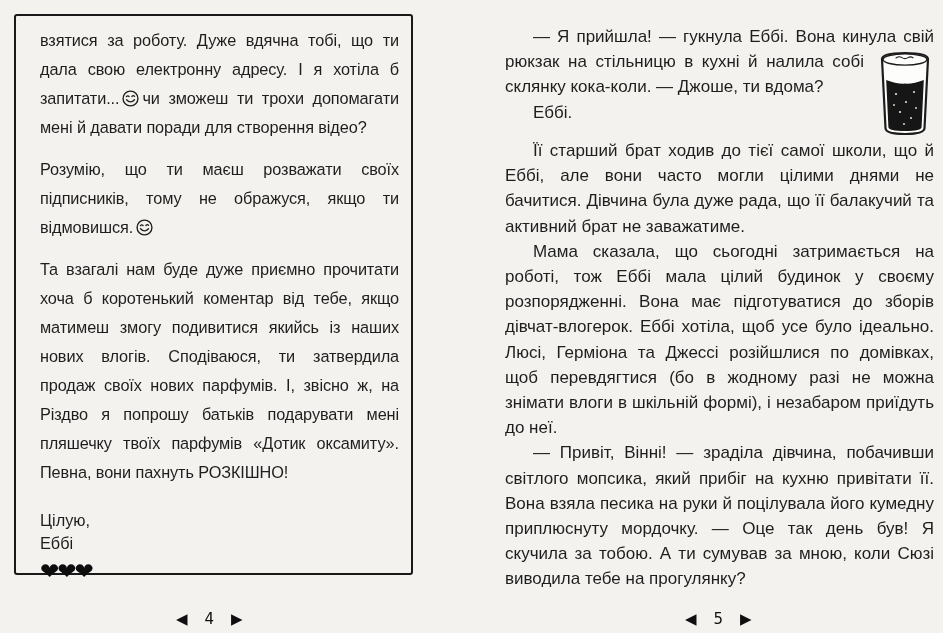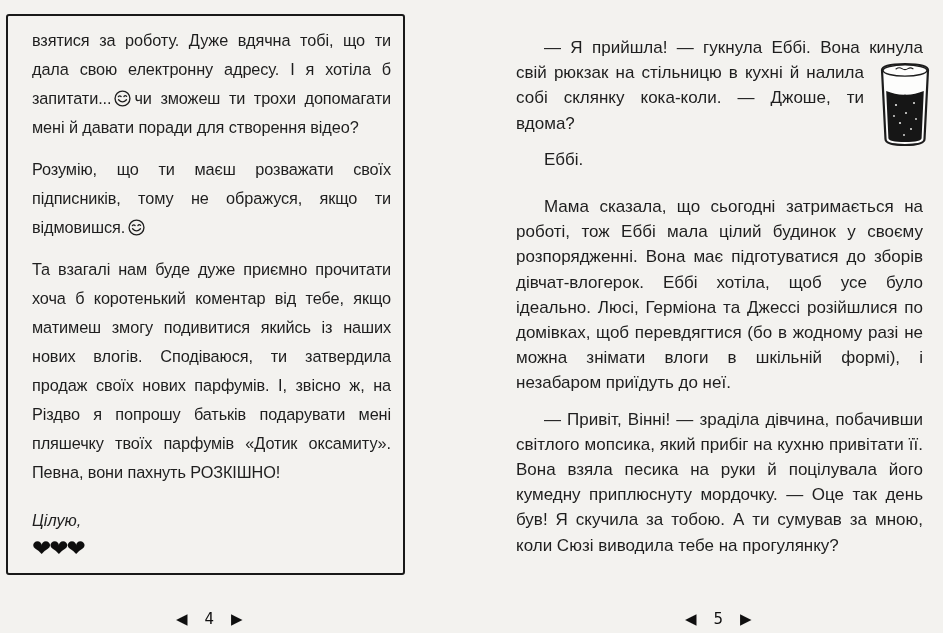--- a/index.html
+++ b/index.html
@@ -5,46 +5,46 @@
   html,body{margin:0;padding:0;}
   body{background:#f3f2ef;}
   .screen{
     position:relative;width:943px;height:633px;
     background:#f3f2ef;color:#1e1e1e;
     font-family:"Liberation Sans",sans-serif;
     overflow:hidden;
   }
   
   .letter-box{
-    position:absolute;left:6px;top:14px;width:399px;height:561px;
+    position:absolute;left:14px;top:14px;width:399px;height:561px;
     box-sizing:border-box;border:2.5px solid #191919;border-radius:3px;
     padding:10px 12px 0 24px;background:transparent;
   }
   .letter-box p{
     margin:0 0 13px;padding:0;
     font-size:16.3px;line-height:29px;letter-spacing:-0.1px;
     text-align:justify;
   }
   .smiley{
     display:inline-block;width:19px;height:19px;
     vertical-align:-4px;margin:0 2px;
   }
-  .sig{margin-top:22px;font-size:16.3px;line-height:23px;font-style:italic;}
+  .sig{margin-top:22px;font-size:16.3px;line-height:23px;}
   .sig div{margin:0;}
   .hearts{
     display:block;margin-top:3px;
     font-family:"DejaVu Sans",sans-serif;
     font-size:23px;letter-spacing:-2px;color:#0d0d0d;line-height:26px;
   }
   
   .right-col{
     position:absolute;left:505px;top:24px;width:429px;
   }
   .right-col p{
-    margin:11px;padding:0;
+    margin:0;padding:0;
     font-size:17px;line-height:25.2px;
     text-align:justify;text-indent:28px;
   }
   .glass-float{
     float:right;width:58px;height:114px;margin-left:12px;
     shape-outside:inset(26px 0 0 0);
   }
   .glass-float svg{display:block;margin-top:26px;}
   .para-group::after{content:"";display:block;clear:both;}
   
@@ -75,20 +75,21 @@
         <circle cx="12" cy="12" r="9.4" fill="none" stroke="#1e1e1e" stroke-width="1.7"></circle>
         <path d="M6.8 9.7 q1.7 -2 3.4 -0.2" fill="none" stroke="#1e1e1e" stroke-width="1.6" stroke-linecap="round"></path>
         <path d="M13.8 9.5 q1.7 -2 3.4 -0.2" fill="none" stroke="#1e1e1e" stroke-width="1.6" stroke-linecap="round"></path>
         <path d="M7 13.6 q5 5.4 10 0" fill="none" stroke="#1e1e1e" stroke-width="1.7" stroke-linecap="round"></path>
       </svg></p>
 
     <p>Та взагалі нам буде дуже приємно прочитати хоча б коротенький коментар від тебе, якщо матимеш змогу подивитися якийсь із наших нових влогів. Сподіваюся, ти затвердила продаж своїх нових парфумів. І, звісно ж, на Різдво я попрошу батьків подарувати мені пляшечку твоїх парфумів «Дотик оксамиту». Певна, вони пахнуть РОЗКІШНО!</p>
 
     <div class="sig">
       <div>Цілую,</div>
+      <div>Еббі</div>
       <span class="hearts">❤❤❤</span>
     </div>
   </div>
 
   <div class="right-col">
     <div class="para-group">
       <div class="glass-float">
         <svg width="58" height="88" viewBox="0 0 58 88">
 
           <path d="M6 9 Q6 3 29 3 Q52 3 52 9 L48.5 78 Q48.5 84 29 84 Q9.5 84 9.5 78 Z" fill="#fdfdfc" stroke="#1c1c1c" stroke-width="2.2" stroke-linejoin="round"></path>
@@ -107,20 +108,21 @@
           <circle cx="18" cy="55" r="0.9" fill="#e8e8e6"></circle>
           <circle cx="40" cy="58" r="0.9" fill="#e8e8e6"></circle>
           <circle cx="28" cy="74" r="0.9" fill="#e8e8e6"></circle>
 
           <path d="M14 82.5 q15 3 30 0" fill="none" stroke="#1c1c1c" stroke-width="1.2"></path>
         </svg>
       </div>
       <p>— Я прийшла! — гукнула Еббі. Вона кинула свій рюкзак на стільницю в кухні й налила собі склянку кока-коли. — Джоше, ти вдома?</p>
       <p>Еббі.</p>
     </div>
+    <p>Її старший брат ходив до тієї самої школи, що й Еббі, але вони часто могли цілими днями не бачитися. Дівчина була дуже рада, що її балакучий та активний брат не заважатиме.</p>
     <p>Мама сказала, що сьогодні затримається на роботі, тож Еббі мала цілий будинок у своєму розпорядженні. Вона має підготуватися до зборів дівчат-влогерок. Еббі хотіла, щоб усе було ідеально. Люсі, Герміона та Джессі розійшлися по домівках, щоб перевдягтися (бо в жодному разі не можна знімати влоги в шкільній формі), і незабаром приїдуть до неї.</p>
     <p>— Привіт, Вінні! — зраділа дівчина, побачивши світлого мопсика, який прибіг на кухню привітати її. Вона взяла песика на руки й поцілувала його кумедну приплюснуту мордочку. — Оце так день був! Я скучила за тобою. А ти сумував за мною, коли Сюзі виводила тебе на прогулянку?</p>
   </div>
 
   <div class="pager pager-left">
     <span class="arrow">◀</span>
     <span class="num">4</span>
     <span class="arrow">▶</span>
   </div>
 

